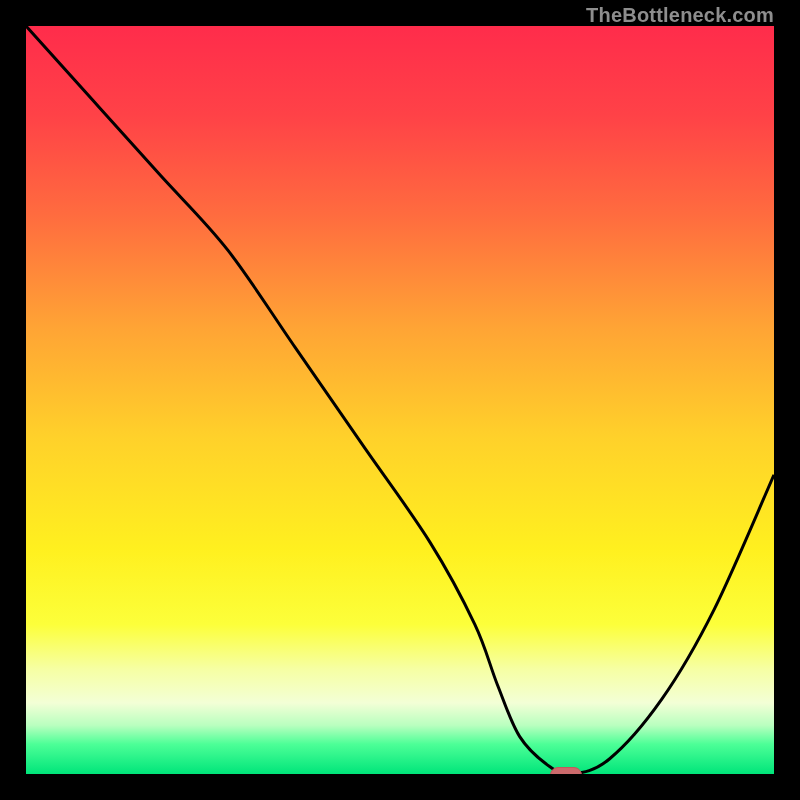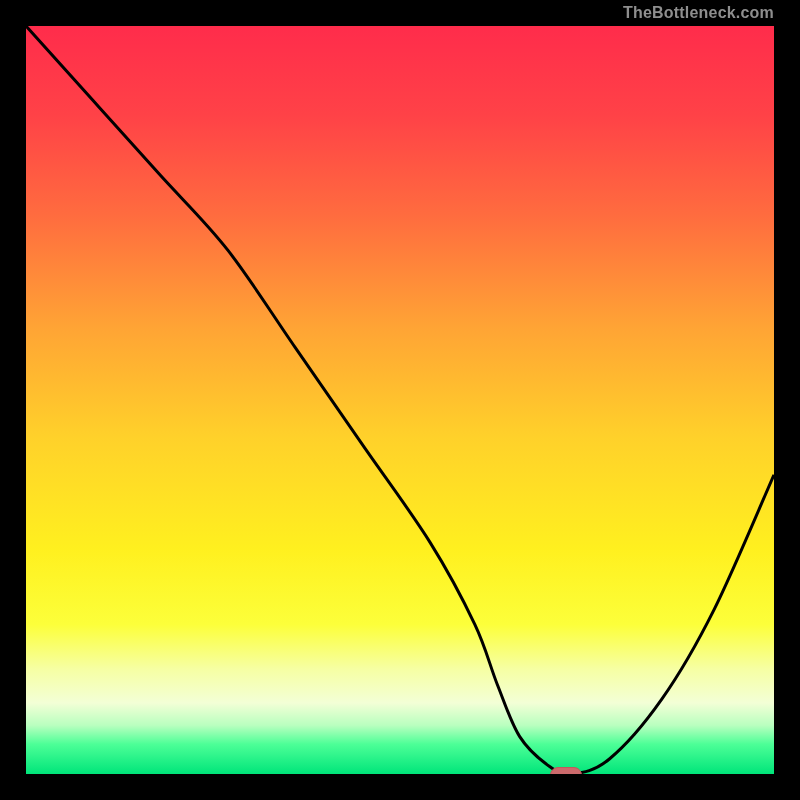--- a/index.html
+++ b/index.html
@@ -42,21 +42,21 @@
   .marker {
     position: absolute;
     border-radius: 9px;
     pointer-events: none;
   }
   .watermark {
     position: absolute;
     top: 4px;
     right: 26px;
     font-family: Arial, Helvetica, sans-serif;
-    font-size: 16px;
+    font-size: 20px;
     font-weight: 600;
     color: #8e8e8e;
     letter-spacing: 0.2px;
     text-align: center;
   }
 </style>
 </head>
 <body>
 <div class="outer">
 

